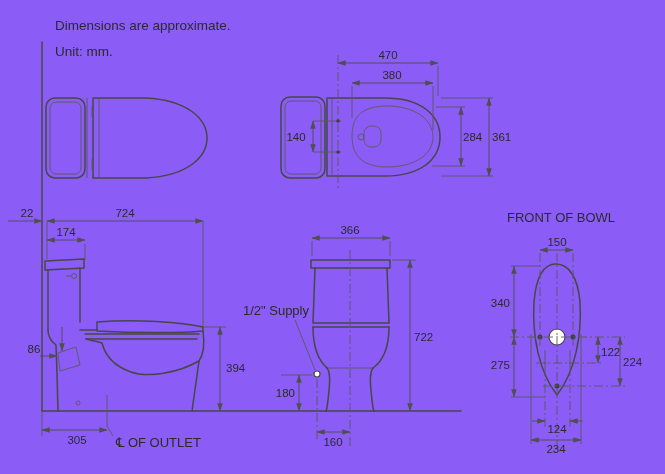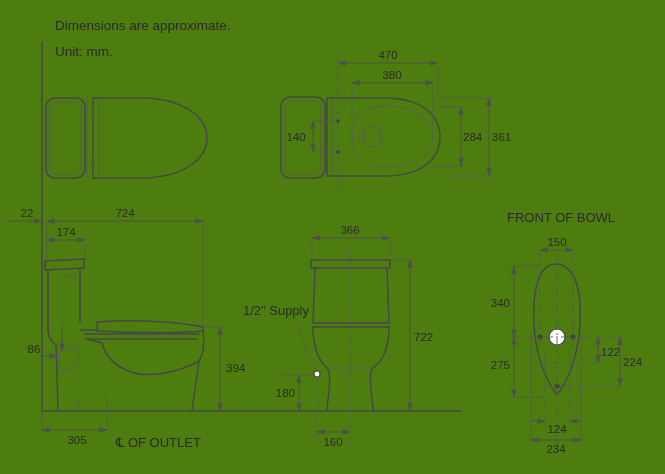--- a/index.html
+++ b/index.html
@@ -1,17 +1,17 @@
 <!DOCTYPE html>
 <html><head>
 <meta charset="utf-8">
 <style>
   html,body{margin:0;padding:0;background:#e8e8e8;}
   .canvas{
-    position:relative;width:665px;height:474px;background:#4d7c0f;
+    position:relative;width:665px;height:474px;background:#8b5cf6;
     font-family:"Liberation Sans","DejaVu Sans",sans-serif;overflow:hidden;
   }
   svg{display:block}
   text{fill:#2b2b2b;font-family:"Liberation Sans","DejaVu Sans",sans-serif;}
   text.d{font-size:11.5px;}
   text.lbl{font-size:13px;}
   text.note{font-size:13.5px;}
   .ol{fill:none;stroke:#474747;stroke-width:1.5;stroke-linejoin:round;stroke-linecap:round;}
   .ol2{fill:none;stroke:#5a5a5a;stroke-width:0.9;stroke-linejoin:round;}
   .tl{fill:none;stroke:#5a5a5a;stroke-width:0.9;}

